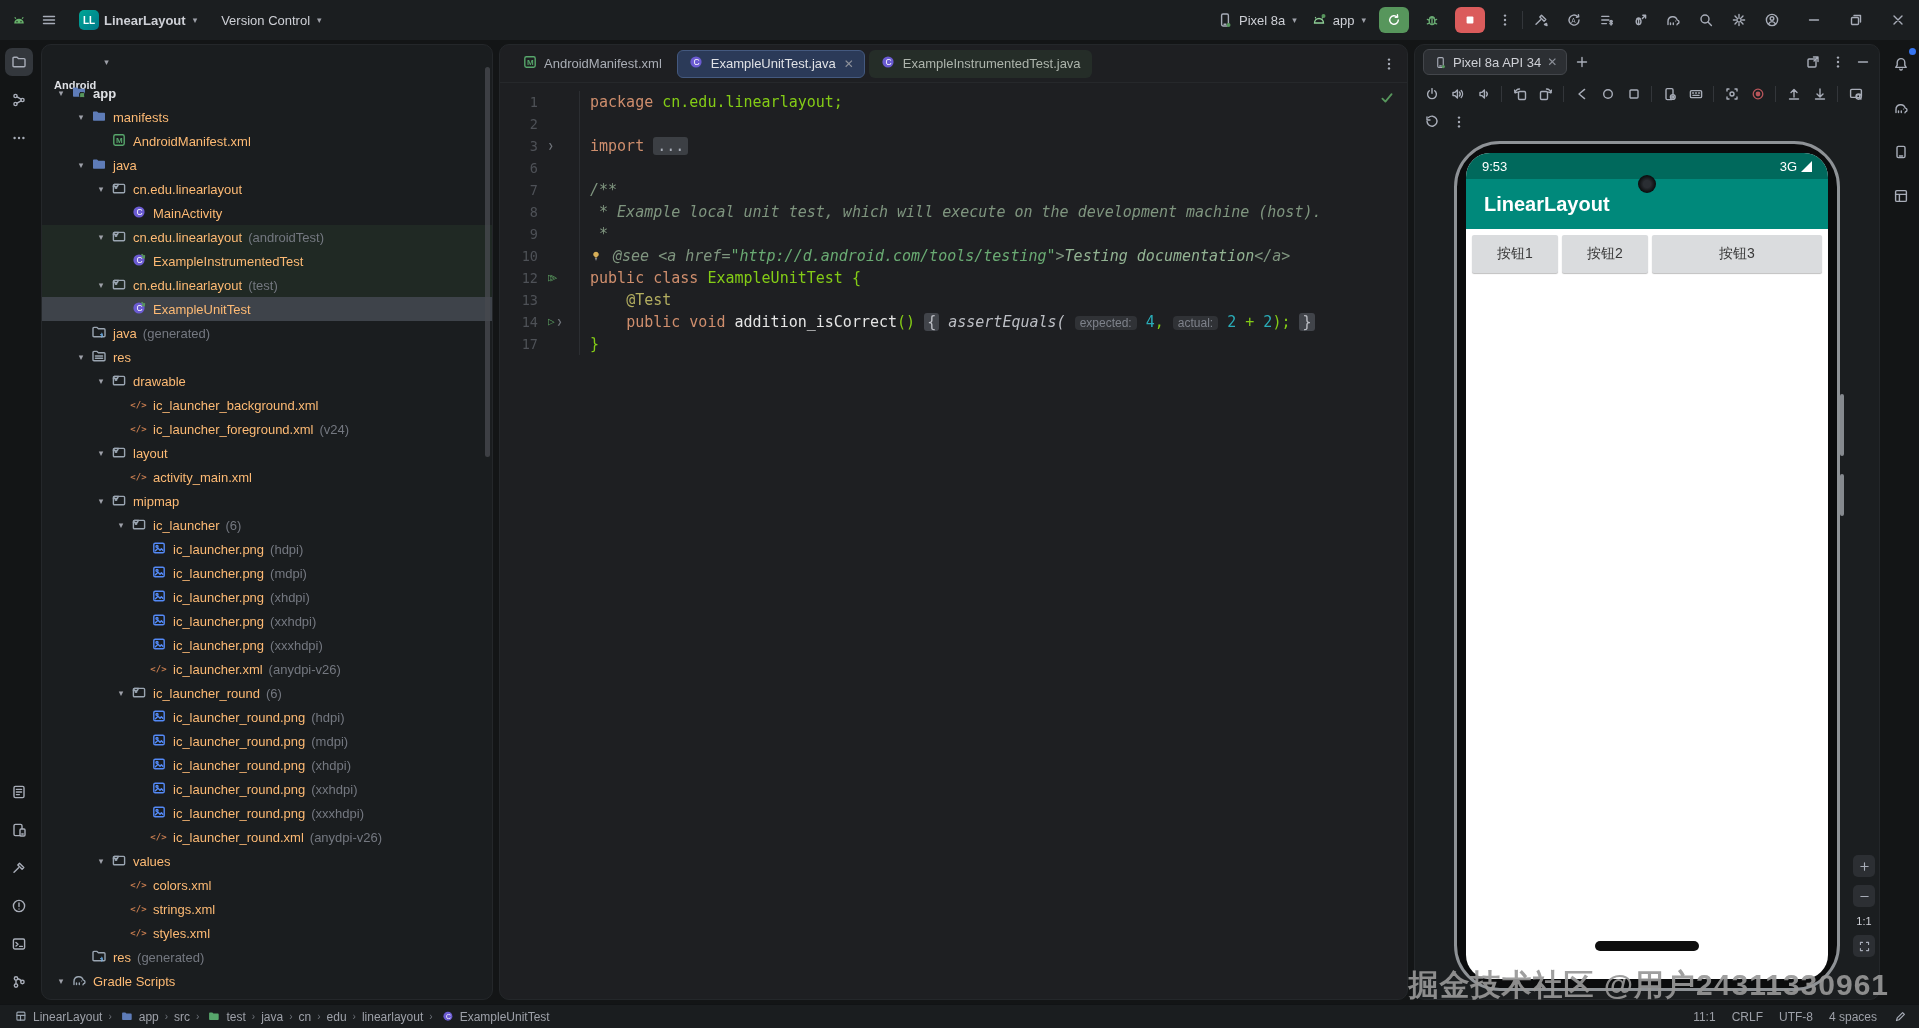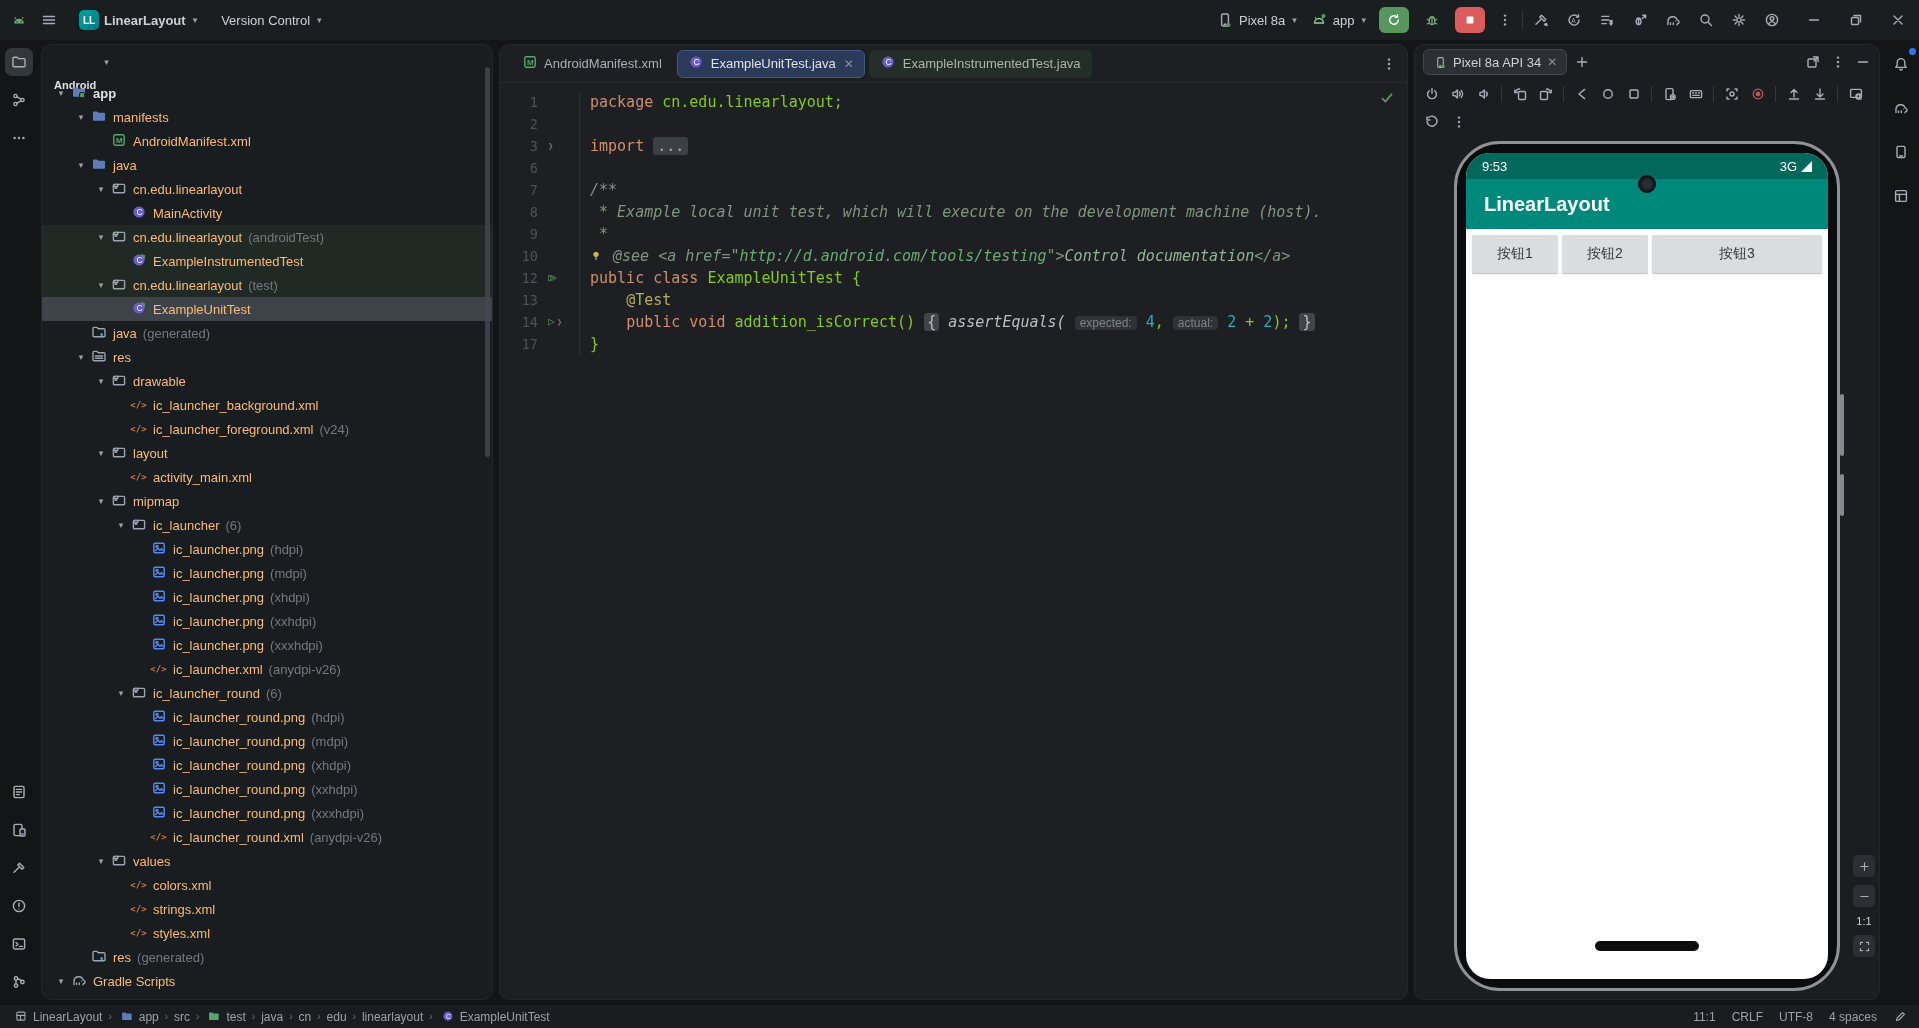--- a/index.html
+++ b/index.html
@@ -71,21 +71,21 @@
   .lnum { width:46px; text-align:right; padding-right:8px; color:#4E5157; font-size:13.5px; flex:0 0 auto; }
   .cline.caret .lnum { color:#D5D8DD; }
   .lgut { width:34px; flex:0 0 auto; display:flex; align-items:center; gap:2px; padding-left:2px; border-right:1px solid #2C2E32; }
   .lgut .runic { color:#57965C; font-size:11px; }
   .lgut .foldic { color:#6F737A; font-size:9px; }
   .ltext { padding-left:10px; white-space:pre; }
   .tk-kw { color:#CF8E6D; } .tk-pl { color:#84cc16; }
   .tk-cm { color:#7F957F; font-style:italic; }
   .tk-cms { color:#6AAB73; font-style:italic; }
   .tk-cml { color:#93B393; font-style:italic; }
-  .tk-an { color:#B3AE60; } .tk-mt { color:#84cc16; } .tk-num { color:#2AACB8; }
+  .tk-an { color:#B3AE60; } .tk-mt { color:#e5e5e5; } .tk-num { color:#2AACB8; }
   .tk-it { color:#BCBEC4; font-style:italic; }
   .tk-fold { background:#3C3F44; color:#A8ADB8; border-radius:3px; padding:0 4px; }
   .tk-brace { background:#41444A; color:#BCBEC4; border-radius:3px; padding:0 3px; }
   .tk-hint { background:#303236; color:#7E828B; border-radius:4px; padding:0 5px; font-size:12px; font-family:"Liberation Sans",sans-serif; }
   .tk-bulb { display:inline-block; width:14px; }
   .tk-bulb svg { width:12px; height:14px; vertical-align:-2px; }
   #inspect-ok { position:absolute; top:6px; right:12px; color:#57965C; }
 
   
   #device-panel { width:466px; flex:0 0 auto; background:#1B1E20; }
@@ -874,21 +874,21 @@
               <span class="lnum">9</span>
               <span class="lgut"></span>
               <span class="ltext"><span class="tk-cm"> *</span></span>
             </div>
             <div class="cline">
               <span class="lnum">10</span>
               <span class="lgut"></span>
               <span class="ltext"><span class="tk-bulb"><svg viewBox="0 0 16 16">
                     <path d="M8 2.2a3.6 3.6 0 0 1 2 6.6c-.5.4-.6.8-.6 1.2H6.6c0-.4-.1-.8-.6-1.2A3.6 3.6 0 0 1 8 2.2z" fill="#D6AE58"></path>
                     <path d="M6.6 11.4h2.8M7 13h2" stroke="#A8ADB8" stroke-width="1"></path>
-                  </svg></span><span class="tk-cm"> @see &lt;a href=</span><span class="tk-cms">"http://d.android.com/tools/testing"</span><span class="tk-cm">&gt;</span><span class="tk-cml">Control documentation</span><span class="tk-cm">&lt;/a&gt;</span></span>
+                  </svg></span><span class="tk-cm"> @see &lt;a href=</span><span class="tk-cms">"http://d.android.com/tools/testing"</span><span class="tk-cm">&gt;</span><span class="tk-cml">Testing documentation</span><span class="tk-cm">&lt;/a&gt;</span></span>
             </div>
             <div class="cline">
               <span class="lnum">12</span>
               <span class="lgut">
                 <span class="runic" style="letter-spacing: -4px;">▷▷</span>
               </span>
               <span class="ltext"><span class="tk-kw">public class</span><span class="tk-pl"> ExampleUnitTest {</span></span>
             </div>
             <div class="cline">
               <span class="lnum">13</span>
@@ -1226,13 +1226,14 @@
       <span>UTF-8</span>
       <span>4 spaces</span>
       <span class="ic small">
           <svg viewBox="0 0 16 16" fill="none" stroke="currentColor" stroke-width="1.4" stroke-linecap="round" stroke-linejoin="round">
             <path d="M3 13l1-3.2 6.6-6.6 2.2 2.2L6.2 12z"></path>
           </svg>
         </span>
     </div>
   </div>
 
+  <div id="watermark">掘金技术社区 @用户24311330961</div>
 </div>
 
 </body></html>

